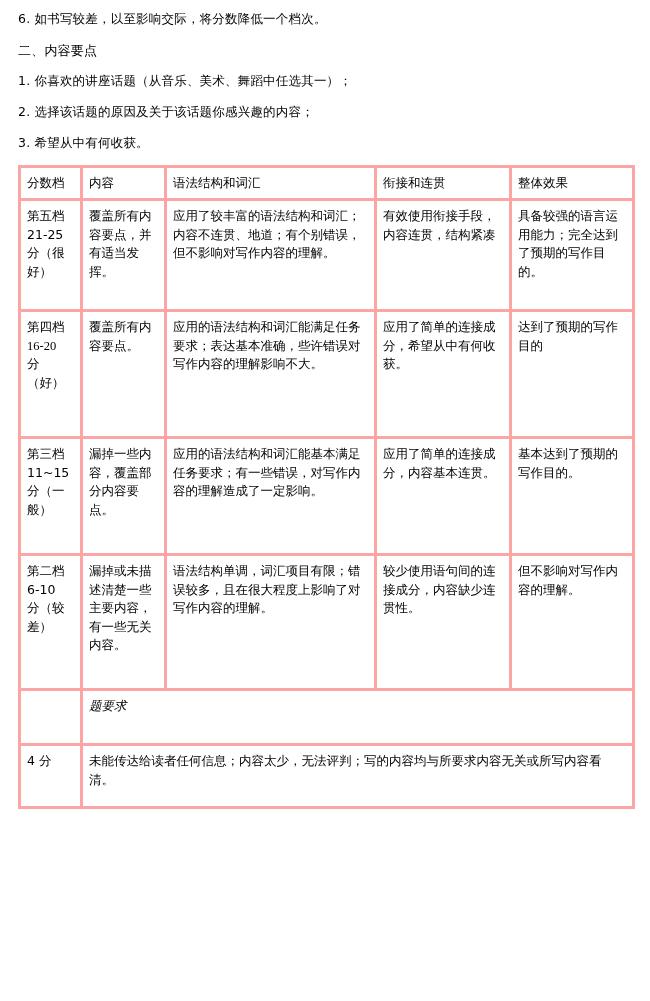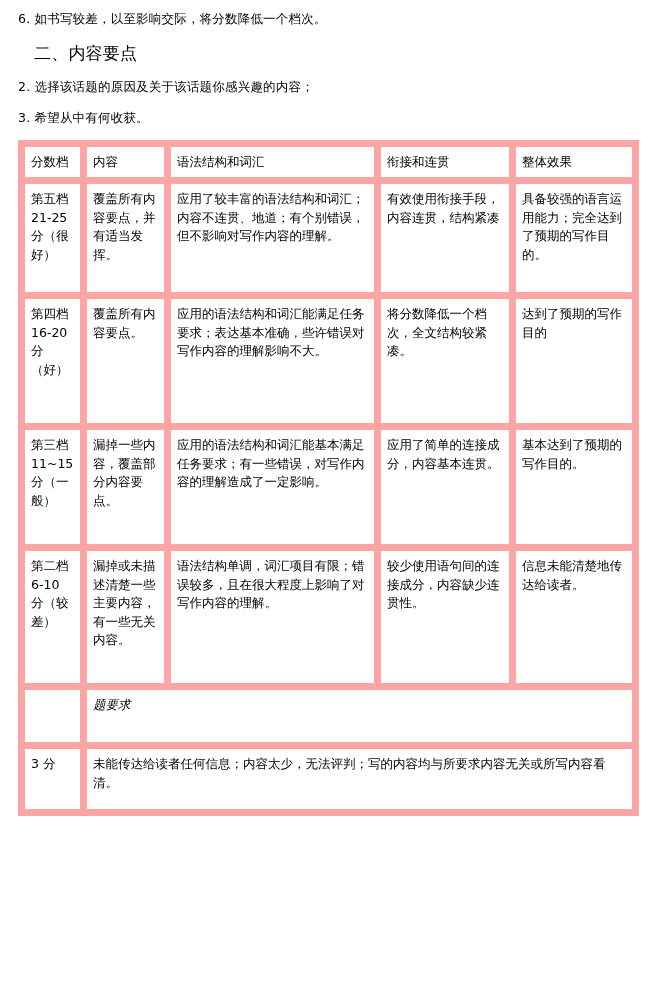--- a/index.html
+++ b/index.html
@@ -22,61 +22,62 @@
     box-sizing: border-box;
     padding: 10px 18px 12px 18px;
     position: relative;
   }
   .para {
     margin: 0 0 12px 0;
     font-size: 12.5px;
     letter-spacing: 0.2px;
   }
   .section-head {
-    margin: 0 0 12px 16px;
-    font-size: 17px;
+    margin: 0 0 12px 0;
+    font-size: 13px;
     letter-spacing: 0.2px;
   }
   table.grade-table {
     width: 614px;
     border-collapse: collapse;
     table-layout: fixed;
     margin-top: 2px;
   }
   table.grade-table td {
-    border: 7px solid #fca5a5;
+    border: 3px solid #fca5a5;
     vertical-align: top;
     padding: 6px 6px 6px 6px;
     font-size: 12.5px;
     line-height: 1.48;
     word-break: break-all;
   }
   .col1 { width: 62px; }
   .col2 { width: 84px; }
   .col3 { width: 210px; }
   .col4 { width: 135px; }
   .col5 { width: 123px; }
 
   tr.header-row td { }
   .row-tall5 td { height: 96px; }
-  .row-tall4 td { height: 112px; }
+  .row-tall4 td { height: 112px; font-family: Liberation Serif, serif; }
   .row-tall3 td { height: 102px; }
   .row-tall2 td { height: 120px; }
   .row-tall1 td { height: 122px; }
   .row-ti td { height: 40px; }
   .row-zero td { height: 48px; }
   .ti-label { padding-left: 26px; font-style: italic; }
 </style>
 </head>
 <body>
 
 <div class="page">
 
   <p class="para">6. 如书写较差，以至影响交际，将分数降低一个档次。</p>
   <p class="section-head">二、内容要点</p>
+  <p class="para">1. 你喜欢的讲座话题（从音乐、美术、舞蹈中任选其一）；</p>
   <p class="para">2. 选择该话题的原因及关于该话题你感兴趣的内容；</p>
   <p class="para">3. 希望从中有何收获。</p>
 
   <table class="grade-table">
     <colgroup>
       <col class="col1">
         <col class="col2">
         <col class="col3">
         <col class="col4">
         <col class="col5">
@@ -95,45 +96,45 @@
         <td>覆盖所有内容要点，并有适当发挥。</td>
         <td>应用了较丰富的语法结构和词汇；内容不连贯、地道；有个别错误，但不影响对写作内容的理解。</td>
         <td>有效使用衔接手段，内容连贯，结构紧凑</td>
         <td>具备较强的语言运用能力；完全达到了预期的写作目的。</td>
       </tr>
 
       <tr class="row-tall4">
         <td>第四档<br>16-20<br>分（好）</td>
         <td>覆盖所有内容要点。</td>
         <td>应用的语法结构和词汇能满足任务要求；表达基本准确，些许错误对写作内容的理解影响不大。</td>
-        <td>将分数降低一个档次，全文结构较紧凑。</td>
+        <td>应用了简单的连接成分，希望从中有何收获。</td>
         <td>达到了预期的写作目的</td>
       </tr>
 
       <tr class="row-tall3">
         <td>第三档<br>11~15<br>分（一<br>般）</td>
         <td>漏掉一些内容，覆盖部分内容要点。</td>
         <td>应用的语法结构和词汇能基本满足任务要求；有一些错误，对写作内容的理解造成了一定影响。</td>
         <td>应用了简单的连接成分，内容基本连贯。</td>
         <td>基本达到了预期的写作目的。</td>
       </tr>
 
       <tr class="row-tall2">
         <td>第二档<br>6-10<br>分（较<br>差）</td>
         <td>漏掉或未描述清楚一些主要内容，有一些无关内容。</td>
         <td>语法结构单调，词汇项目有限；错误较多，且在很大程度上影响了对写作内容的理解。</td>
         <td>较少使用语句间的连接成分，内容缺少连贯性。</td>
-        <td>信息未能清楚地传达给读者。</td>
+        <td>但不影响对写作内容的理解。</td>
       </tr>
 
 
       <tr class="row-ti">
         <td></td>
         <td colspan="4" class="ti-label">题要求</td>
       </tr>
 
       <tr class="row-zero">
-        <td>3 分</td>
+        <td>4 分</td>
         <td colspan="4">未能传达给读者任何信息；内容太少，无法评判；写的内容均与所要求内容无关或所写内容看清。</td>
       </tr>
     </tbody>
   </table>
 </div>
 
 </body></html>

